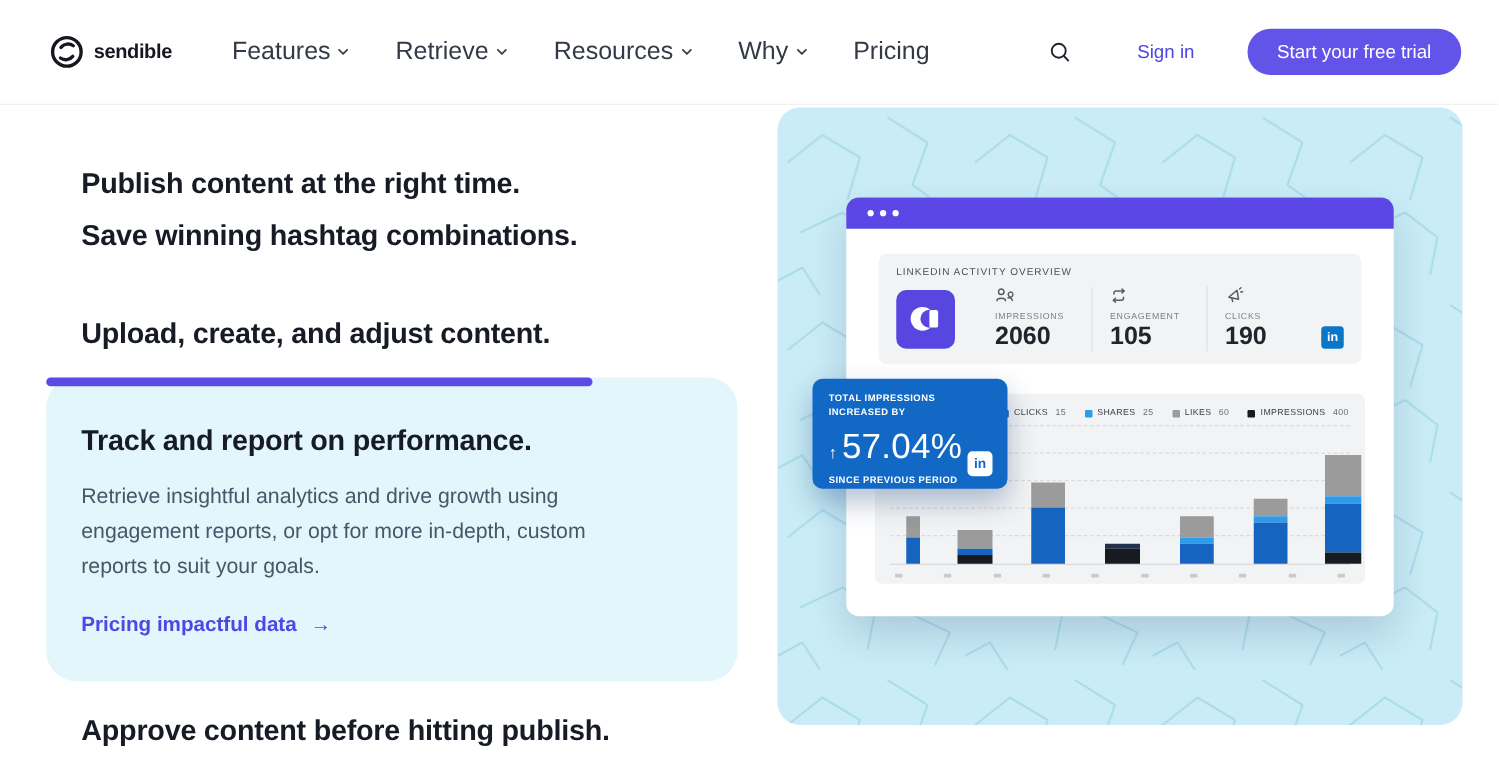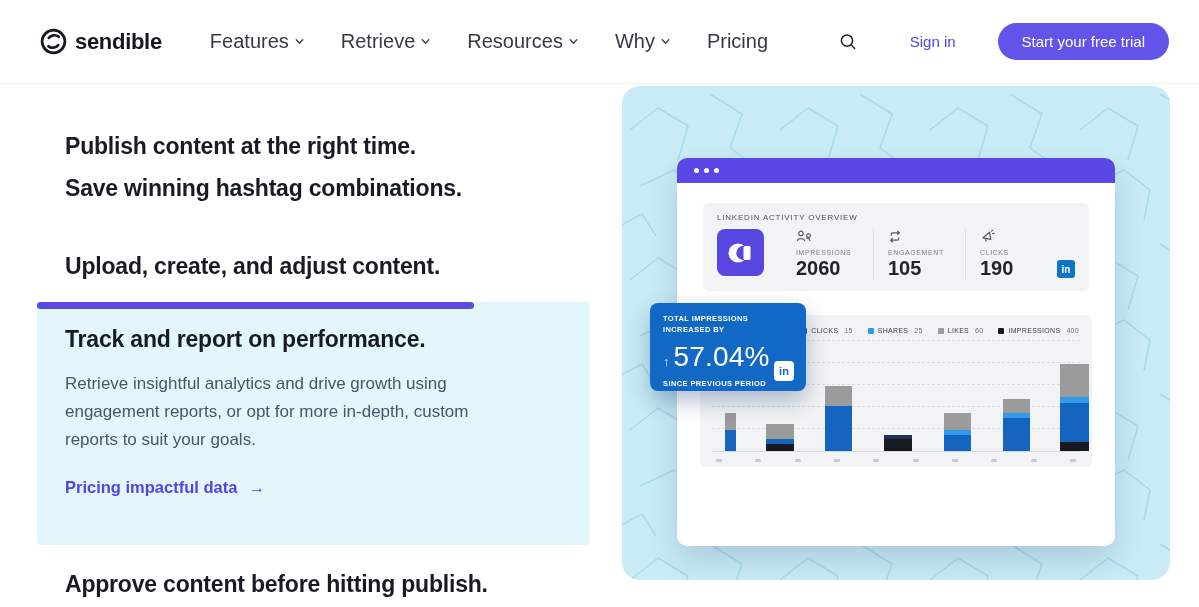--- a/index.html
+++ b/index.html
@@ -5,58 +5,58 @@
   * { margin:0; padding:0; box-sizing:border-box; }
   html,body { width:1199px; height:607px; overflow:hidden; background:#fff;
     font-family:"Liberation Sans","DejaVu Sans",sans-serif; }
   .page { position:relative; width:1199px; height:607px; }
 
   
   .header { position:absolute; left:0; top:0; width:1199px; height:84px;
     background:#fff; border-bottom:1px solid #f0f0f2; display:flex; align-items:center;
     padding:0 30px 0 40px; z-index:10; }
   .logo { display:flex; align-items:center; gap:8px; cursor:pointer; }
-  .logo-text { font-size:22px; font-weight:700; color:#15181f; letter-spacing:-0.3px; }
+  .logo-text { font-size:16px; font-weight:700; color:#15181f; letter-spacing:-0.3px; }
   .nav { display:flex; align-items:center; gap:36px; margin-left:48px; }
   .nav-item { display:flex; align-items:center; gap:5px; font-size:20px; color:#333a47; cursor:pointer; }
   .spacer { flex:1; }
   .search-btn { margin-right:52px; cursor:pointer; display:flex; }
   .signin { font-size:15px; font-weight:500; color:#4f46e5; margin-right:42px; cursor:pointer; }
   .btn { border-radius:999px; font-size:15px; font-weight:500; cursor:pointer; }
   .btn-outline { background:#fff; border:1.5px solid #cfcaf4; color:#4f46e5; padding:9px 22px; margin-right:26px; }
   .btn-solid { background:#6254e9; border:none; color:#fff; padding:10px 24px; }
 
   
   .feat-heading { position:absolute; left:65px; width:520px; font-size:23px; font-weight:600;
     color:#161b26; letter-spacing:-0.2px; cursor:pointer; }
   .active-card { position:absolute; left:37px; top:302px; width:553px; height:243px;
-    background:#e3f6fb; border-radius:4px; padding:24px 30px 0 28px; }
+    background:#e3f6fb; border-radius:24px; padding:37px 30px 0 28px; }
   .progress-bar { position:absolute; left:0; top:0; height:7px; background:#5b4be4; border-radius:4px; }
   .active-title { font-size:23px; font-weight:600; color:#161b26; letter-spacing:-0.2px; margin-bottom:17px; }
   .active-desc { width:452px; font-size:17px; line-height:1.64; color:#4a5568; }
   .active-link { margin-top:24px; display:flex; align-items:center; gap:11px;
     font-size:16.5px; font-weight:700; color:#4f46e5; cursor:pointer; }
 
   
   .panel { position:absolute; left:622px; top:86px; width:548px; height:494px;
     background:#c9ecf6; border-radius:18px; overflow:hidden; }
   .panel svg.pattern { position:absolute; left:0; top:0; }
 
   
-  .window { position:absolute; left:55px; top:72px; width:438px; height:388px; background:#fff;
+  .window { position:absolute; left:55px; top:72px; width:438px; height:335px; background:#fff;
     border-radius:10px; box-shadow:0 14px 30px rgba(20,30,90,0.16); z-index:2; }
   .window-bar { height:25px; background:#5b47e6; border-radius:10px 10px 0 0;
     display:flex; align-items:center; gap:5px; padding-left:17px; }
   .dot { width:5px; height:5px; border-radius:50%; background:#fff; }
 
   
   .overview { position:absolute; left:26px; top:45px; width:386px; height:88px;
     background:#f2f3f4; border-radius:6px; padding:10px 14px 0 14px; }
   .overview-title { font-size:8px; letter-spacing:0.8px; color:#4a4f58; font-weight:500; margin-bottom:7px; }
-  .overview-row { display:flex; align-items:flex-start; }
+  .overview-row { display:flex; align-items:center; }
   .avatar { width:47px; height:47px; background:#5746e0; border-radius:8px; margin-right:18px;
     display:flex; align-items:center; justify-content:center; }
   .stat { flex:1; padding-left:14px; }
   .stat:first-of-type { padding-left:0; }
   .stat + .stat { border-left:1px solid #ddden; border-left:1px solid #dddfe2; }
   .stat-label { font-size:7px; letter-spacing:0.6px; color:#7a7f88; margin-top:2px; }
   .stat-value { font-size:20px; font-weight:700; color:#20242c; margin-top:1px; }
   .li-badge { width:18px; height:18px; background:#0b76c8; border-radius:3px; color:#fff;
     font-size:10px; font-weight:700; display:flex; align-items:center; justify-content:center;
     align-self:flex-end; margin-bottom:2px; }

